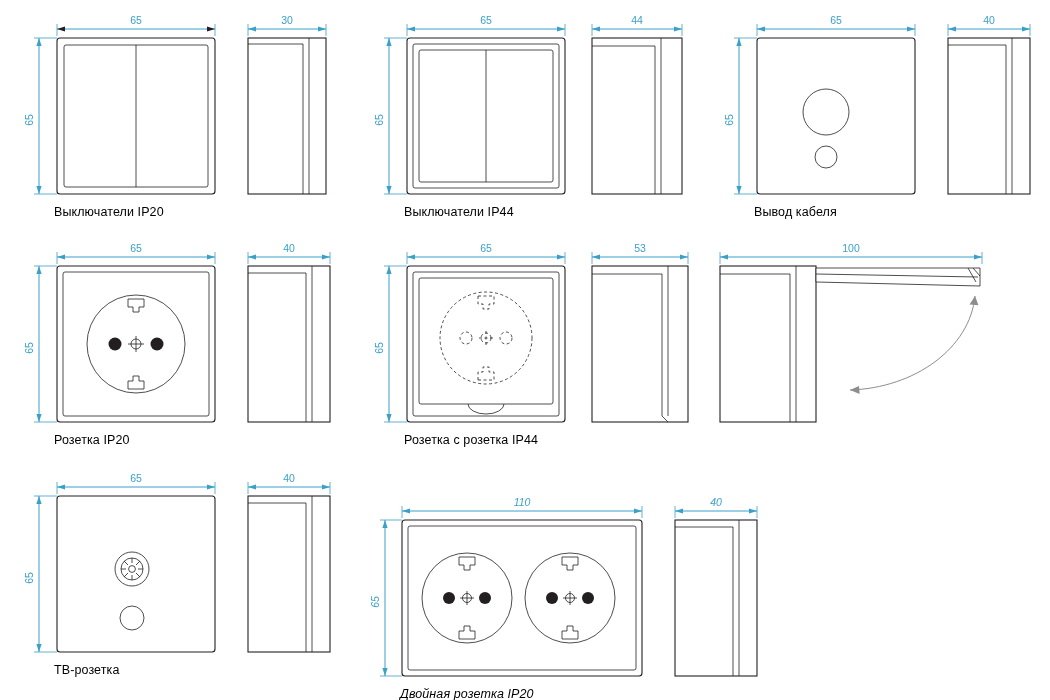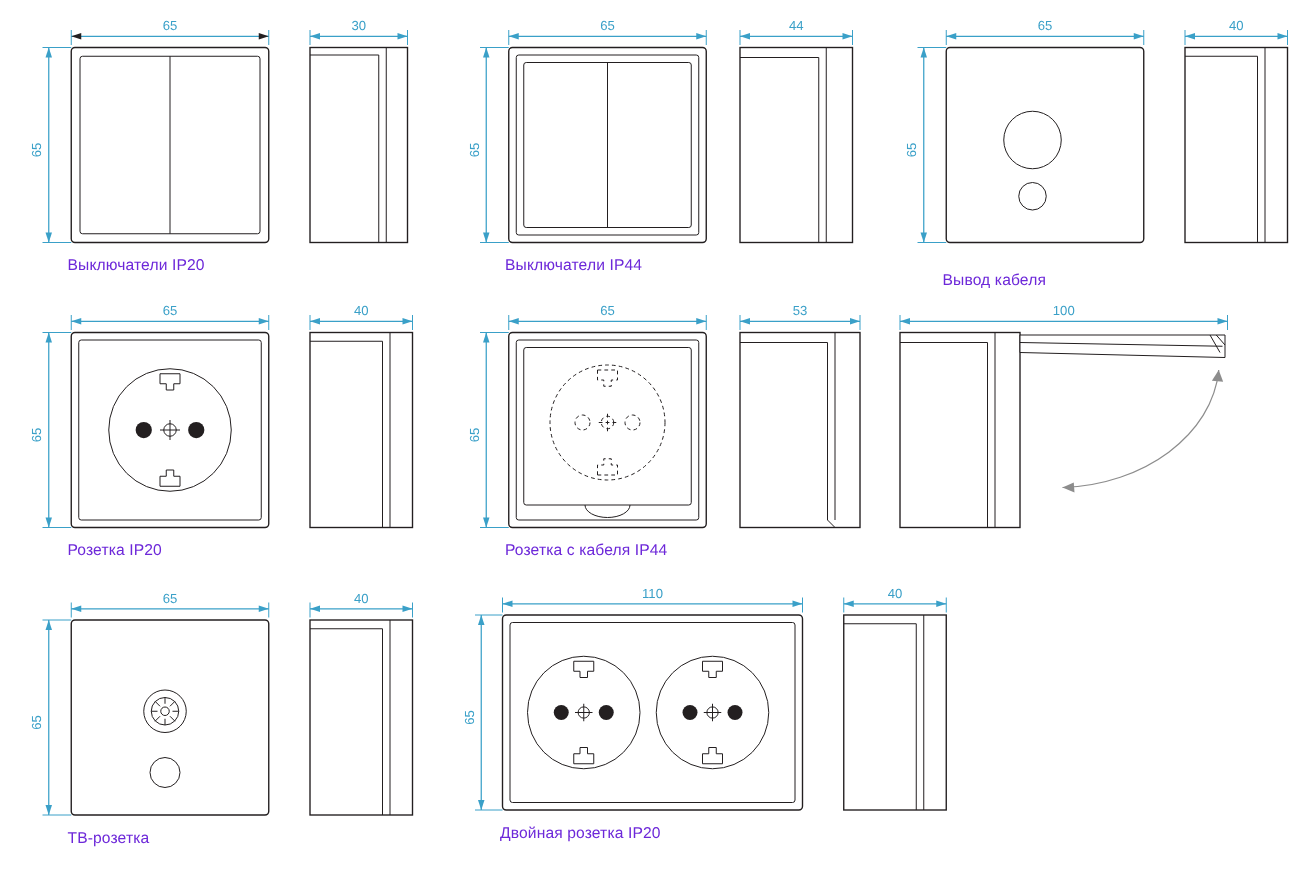--- a/index.html
+++ b/index.html
@@ -8,21 +8,21 @@
     background:#ffffff;
     font-family:"Liberation Sans", sans-serif;
     position:relative;
     overflow:hidden;
   }
   .sheet{position:absolute;left:0;top:0;width:882px;height:700px;}
   .item{position:absolute;}
   .caption{
     position:absolute;
     font-size:12.5px;
-    color:#6d28d9;
+    color:#000000;
     white-space:nowrap;
     letter-spacing:0.1px;
   }
   svg{display:block;overflow:visible;}
   .dimtxt{
     font-family:"Liberation Sans", sans-serif;
     font-size:10.5px;
     fill:#3aa0c8;
   }
   .dimline{stroke:#3aa0c8;stroke-width:1;fill:none;}
@@ -158,21 +158,21 @@
         <path d="M310,19 l-8,-2.6 v5.2 z" fill="#3aa0c8"></path>
         <text class="dimtxt" x="269" y="14" text-anchor="middle">40</text>
       </g>
       <g>
         <rect class="body-line" x="228" y="28" width="82" height="156"></rect>
         <line class="thin" x1="292" y1="28" x2="292" y2="184"></line>
         <line class="thin" x1="286" y1="35" x2="286" y2="184"></line>
         <line class="thin" x1="228" y1="35" x2="286" y2="35"></line>
       </g>
     </svg>
-    <div class="caption" style="left:34px;top:195px;margin-top:12px;">Вывод кабеля</div>
+    <div class="caption" style="left:34px;top:195px;">Вывод кабеля</div>
   </div>
 
   <div class="item" style="left:20px;top:238px;">
     <svg width="320" height="190" viewBox="0 0 320 190">
       <g>
         <line class="ext" x1="37" y1="26" x2="37" y2="14"></line>
         <line class="ext" x1="195" y1="26" x2="195" y2="14"></line>
         <line class="dimline" x1="37" y1="19" x2="195" y2="19"></line>
         <path d="M37,19 l8,-2.6 v5.2 z" fill="#3aa0c8"></path>
         <path d="M195,19 l-8,-2.6 v5.2 z" fill="#3aa0c8"></path>
@@ -288,21 +288,21 @@
         <path class="thinf" d="M446,30 L610,30 L610,48 L446,44 Z"></path>
         <path class="thin" d="M446,36 L608,39"></path>
         <path class="thin" d="M603,30 L610,38"></path>
         <path class="thin" d="M598,30 L606,44"></path>
 
         <path class="arrowline" d="M605,58 C600,110 545,150 480,152"></path>
         <path d="M605,58 l-5.5,8.5 l9,0.8 z" fill="#8d8d8d"></path>
         <path d="M480,152 l9,-4 l0.6,8 z" fill="#8d8d8d"></path>
       </g>
     </svg>
-    <div class="caption" style="left:34px;top:195px;">Розетка с кабеля IP44</div>
+    <div class="caption" style="left:34px;top:195px;">Розетка с розетка IP44</div>
   </div>
 
   <div class="item" style="left:20px;top:468px;">
     <svg width="320" height="190" viewBox="0 0 320 190">
       <g>
         <line class="ext" x1="37" y1="26" x2="37" y2="14"></line>
         <line class="ext" x1="195" y1="26" x2="195" y2="14"></line>
         <line class="dimline" x1="37" y1="19" x2="195" y2="19"></line>
         <path d="M37,19 l8,-2.6 v5.2 z" fill="#3aa0c8"></path>
         <path d="M195,19 l-8,-2.6 v5.2 z" fill="#3aa0c8"></path>
@@ -344,21 +344,21 @@
       <g>
         <rect class="body-line" x="228" y="28" width="82" height="156"></rect>
         <line class="thin" x1="292" y1="28" x2="292" y2="184"></line>
         <line class="thin" x1="286" y1="35" x2="286" y2="184"></line>
         <line class="thin" x1="228" y1="35" x2="286" y2="35"></line>
       </g>
     </svg>
     <div class="caption" style="left:34px;top:195px;">ТВ-розетка</div>
   </div>
 
-  <div class="item" style="left:370px;top:464px;">
+  <div class="item" style="left:370px;top:492px;font-style:italic;">
     <svg width="400" height="190" viewBox="0 0 400 190">
       <g>
         <line class="ext" x1="32" y1="26" x2="32" y2="14"></line>
         <line class="ext" x1="272" y1="26" x2="272" y2="14"></line>
         <line class="dimline" x1="32" y1="19" x2="272" y2="19"></line>
         <path d="M32,19 l8,-2.6 v5.2 z" fill="#3aa0c8"></path>
         <path d="M272,19 l-8,-2.6 v5.2 z" fill="#3aa0c8"></path>
         <text class="dimtxt" x="152" y="14" text-anchor="middle">110</text>
       </g>
       <g>

